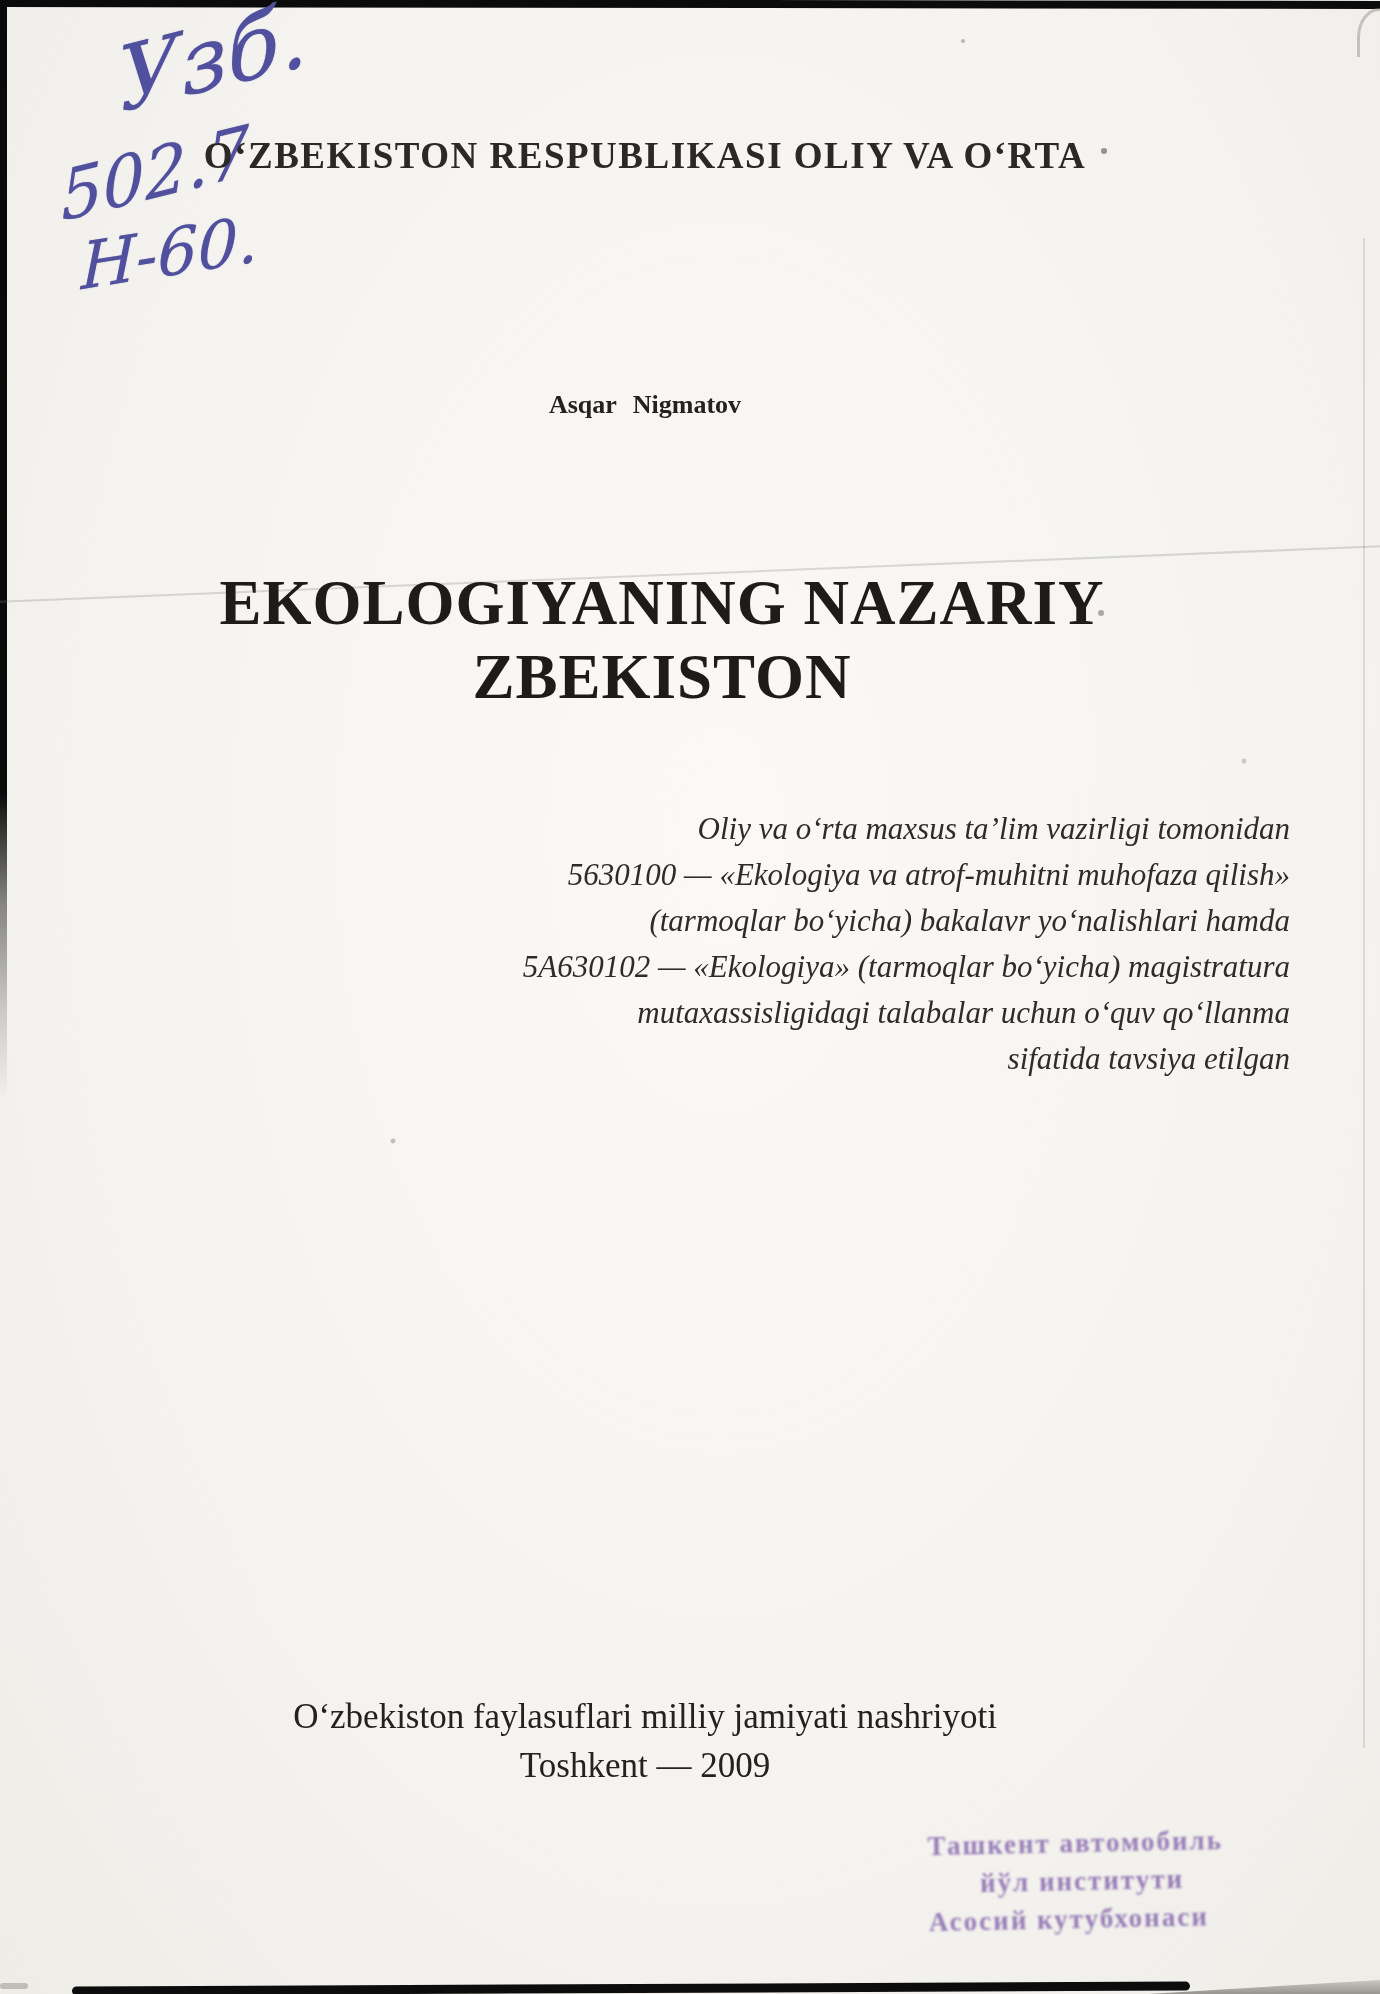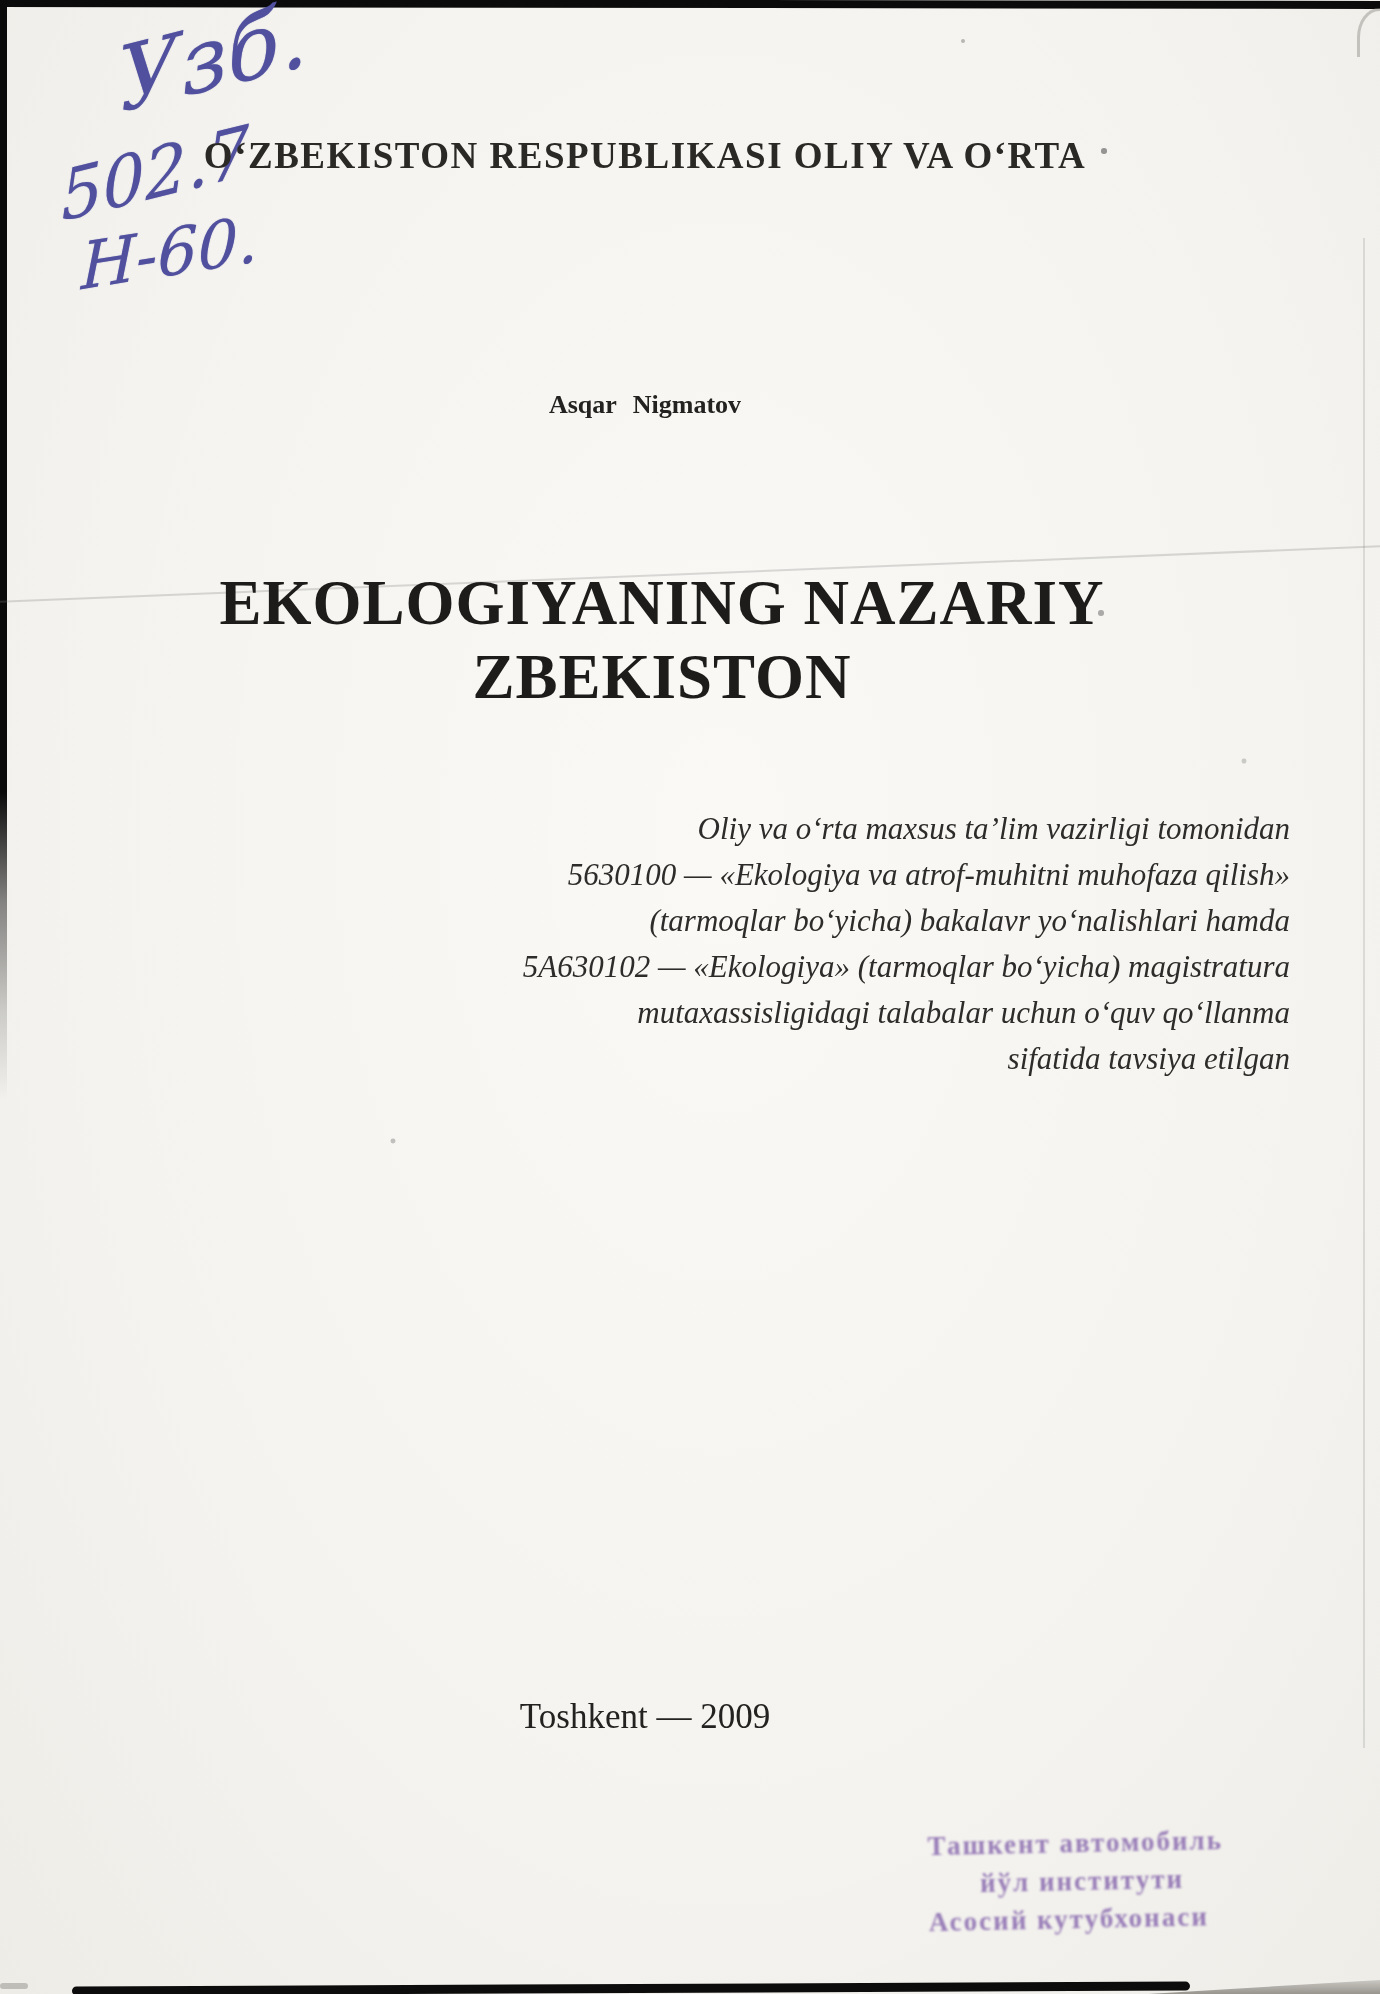--- a/index.html
+++ b/index.html
@@ -88,20 +88,21 @@
   <div class="col annotation">
     <div>Oliy va o‘rta maxsus ta’lim vazirligi tomonidan</div>
     <div>5630100 — «Ekologiya va atrof-muhitni muhofaza qilish»</div>
     <div>(tarmoqlar bo‘yicha) bakalavr yo‘nalishlari hamda</div>
     <div>5A630102 — «Ekologiya» (tarmoqlar bo‘yicha) magistratura</div>
     <div>mutaxassisligidagi talabalar uchun o‘quv qo‘llanma</div>
     <div>sifatida tavsiya etilgan</div>
   </div>
 
   <div class="col publisher">
+    <div>O‘zbekiston faylasuflari milliy jamiyati nashriyoti</div>
     <div>Toshkent — 2009</div>
   </div>
 
   <div class="stamp">
     <div class="s1">Ташкент автомобиль</div>
     <div class="s2">йўл институти</div>
     <div class="s3">Асосий кутубхонаси</div>
   </div>
 
 </div>

